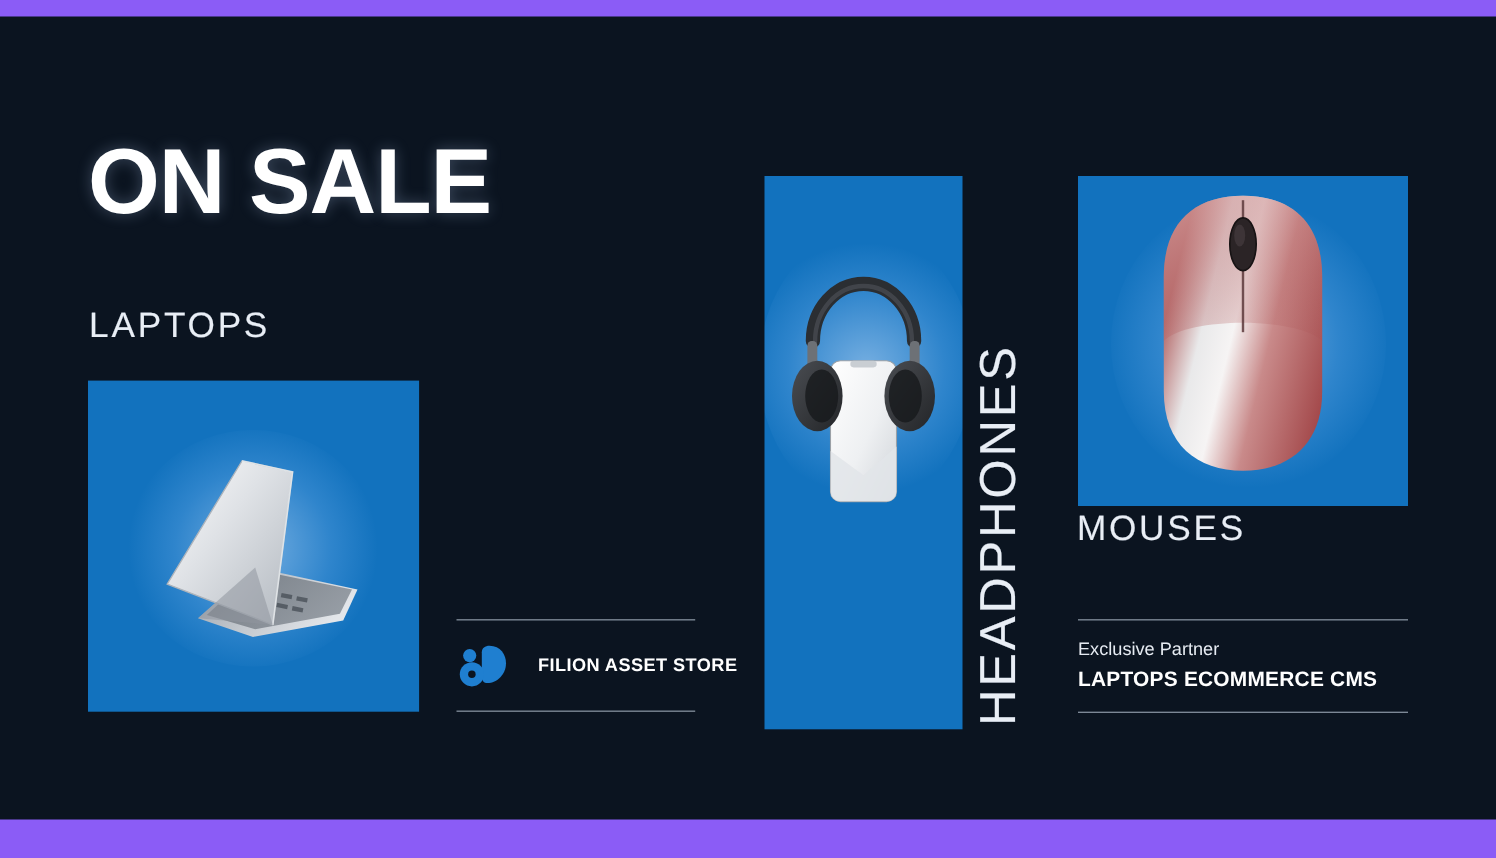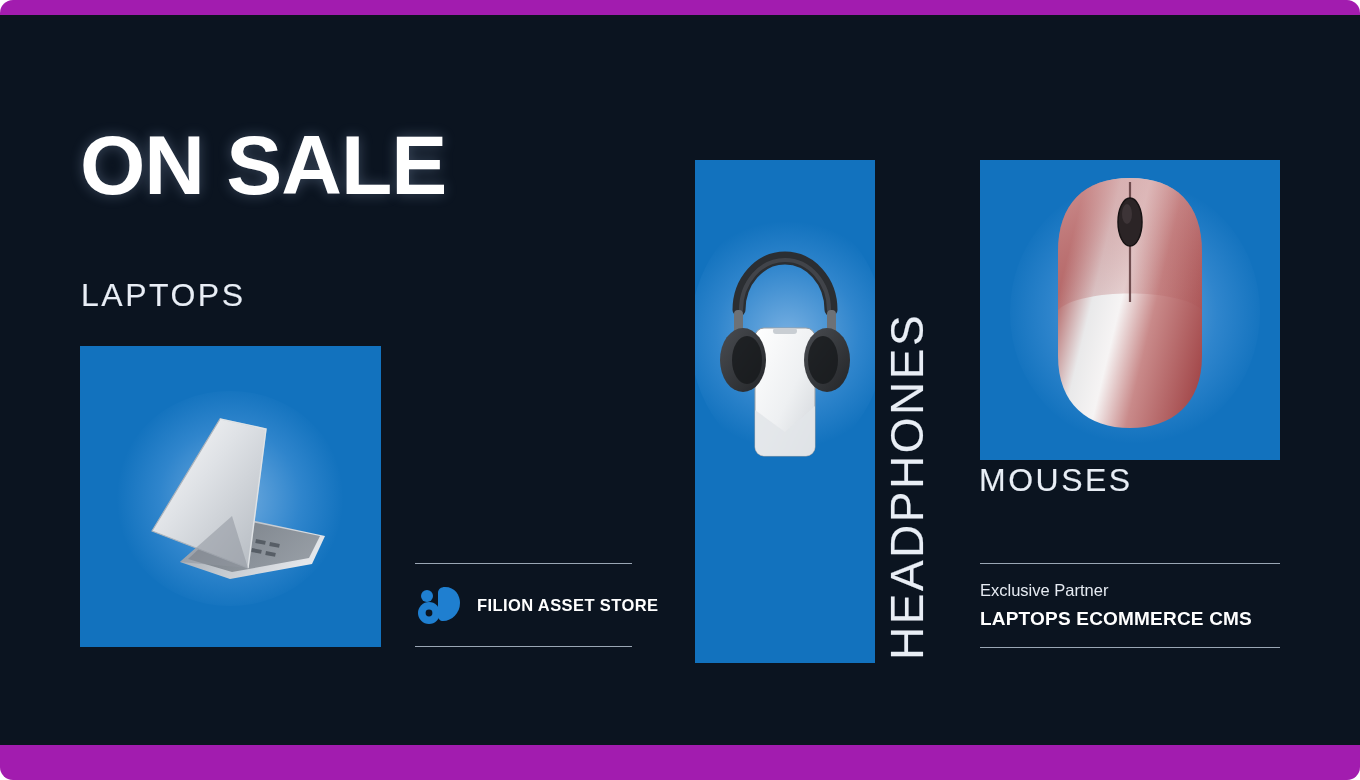--- a/index.html
+++ b/index.html
@@ -12,22 +12,21 @@
     height: 780px;
     overflow: hidden;
     font-family: "Liberation Sans", sans-serif;
   }
 
   
   #frame {
     position: relative;
     width: 1360px;
     height: 780px;
-    background: #a21caf;
-    border-radius: 13px;
+    background: #8b5cf6;
   }
   #slide {
     position: absolute;
     left: 0;
     top: 15px;
     width: 1360px;
     height: 730px;
     background: #0b1420;
     overflow: hidden;
   }
@@ -110,20 +109,21 @@
   }
   #logo-rule-top    { top: 0; }
   #logo-rule-bottom { top: 83px; }
   #logo-row {
     position: absolute;
     left: 0;
     top: 16px;
     display: flex;
     align-items: center;
     height: 52px;
+    gap: 12px;
   }
   #logo-mark { width: 48px; height: 48px; flex: 0 0 48px; }
   #logo-text {
     margin-left: 14px;
     font-size: 16.5px;
     font-weight: 700;
     letter-spacing: 0.4px;
     color: #ffffff;
     white-space: nowrap;
   }

